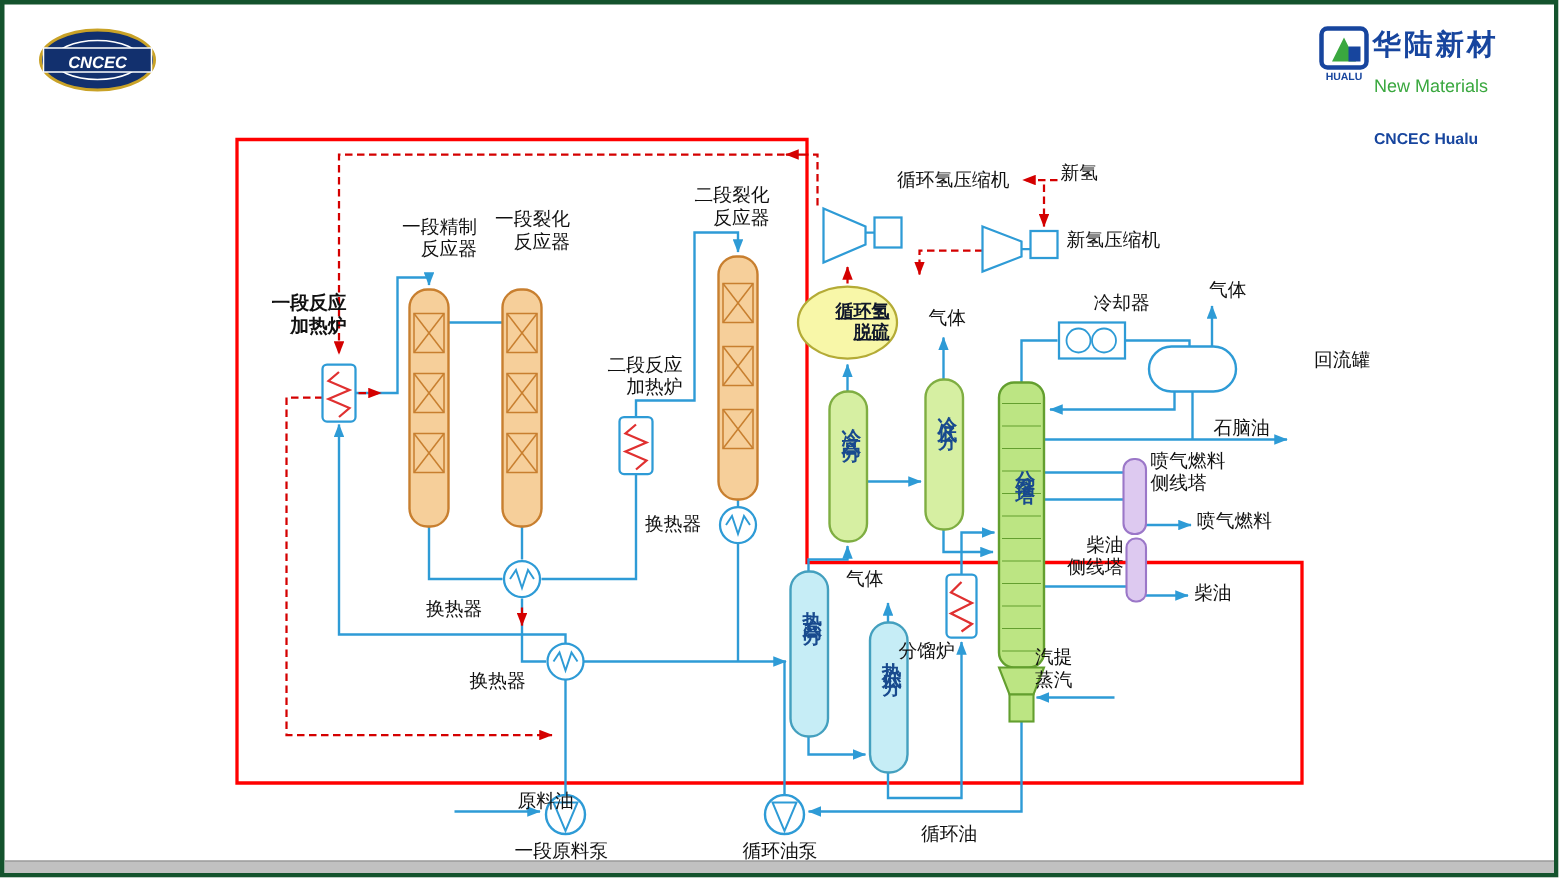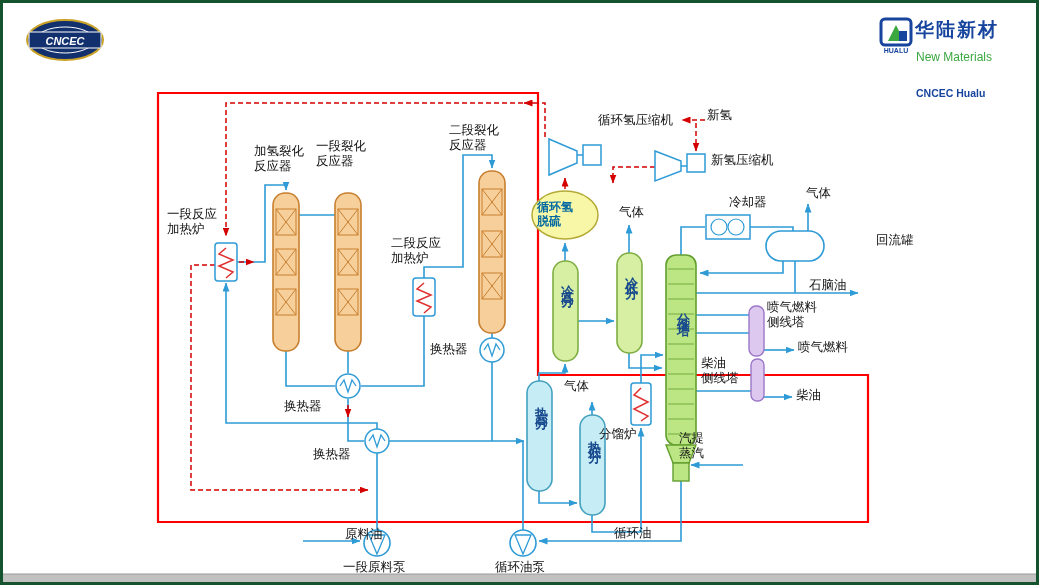--- a/index.html
+++ b/index.html
@@ -1,23 +1,23 @@
 <!DOCTYPE html>
 <html><head>
 <meta charset="utf-8">
 <style>
   html,body{margin:0;padding:0;background:#e9e9e9;}
   #slide{position:relative;width:1039px;height:585px;background:#ffffff;overflow:hidden;
          font-family:"Liberation Sans","DejaVu Sans",sans-serif;border:3px solid #14532d;box-sizing:border-box;}
   #diagram-svg{position:absolute;left:0;top:0;}
   .lbl{position:absolute;font-size:12.5px;line-height:15px;color:#111;white-space:nowrap;}
-  .lbl.center{text-align:left;white-space:normal;}
+  .lbl.center{text-align:right;white-space:normal;}
   .vlbl{position:absolute;writing-mode:vertical-lr;text-orientation:upright;
         font-size:13px;font-weight:bold;color:#184a8e;letter-spacing:5px;}
-  .redtxt{color:#0369a1;font-weight:bold;}
+  .redtxt{color:#0f172a;font-weight:bold;text-decoration:underline;}
   .brand-left{position:absolute;left:106px;top:18px;font-family:"Liberation Serif","DejaVu Serif",serif;
         font-size:28px;font-weight:bold;color:#c8281e;letter-spacing:5px;}
   .title{position:absolute;left:126px;top:57px;font-size:17px;font-weight:600;color:#000;}
   .rname{position:absolute;left:912px;top:14px;font-size:19px;font-weight:bold;color:#17459e;letter-spacing:2px;}
   .rsub1{position:absolute;left:913px;top:36px;font-size:10.5px;font-weight:bold;color:#17459e;margin-top:48px;}
   .rsub2{position:absolute;left:913px;top:47px;font-size:12px;color:#3aa83f;}
 </style>
 </head>
 <body>
 
@@ -231,26 +231,26 @@
   <g>
     <circle cx="520" cy="540" r="13" fill="#ffffff" stroke="#2e9bd6" stroke-width="1.6"></circle>
     <polygon points="512,532 528,532 520,551" fill="none" stroke="#2e9bd6" stroke-width="1.3"></polygon>
   </g>
 </svg>
 
 <div class="rname">华陆新材</div>
 <div class="rsub1">CNCEC Hualu</div>
 <div class="rsub2">New Materials</div>
 
-<div class="lbl center" style="left:164px;top:204px;width:64px;">
+<div class="lbl center" style="left:164px;top:192px;width:64px;font-weight:bold;">
   <div>一段反应</div>
   <div>加热炉</div>
 </div>
 <div class="lbl center" style="left:251px;top:141px;width:64px;">
-  <div>加氢裂化</div>
+  <div>一段精制</div>
   <div>反应器</div>
 </div>
 <div class="lbl center" style="left:313px;top:136px;width:64px;">
   <div>一段裂化</div>
   <div>反应器</div>
 </div>
 <div class="lbl center" style="left:446px;top:120px;width:64px;">
   <div>二段裂化</div>
   <div>反应器</div>
 </div>
@@ -285,21 +285,21 @@
 <div class="lbl" style="left:281px;top:396px;">换热器</div>
 <div class="lbl" style="left:310px;top:444px;">换热器</div>
 <div class="lbl" style="left:596px;top:424px;">分馏炉</div>
 <div class="lbl center" style="left:676px;top:428px;width:36px;">
   <div>汽提</div>
   <div>蒸汽</div>
 </div>
 <div class="lbl" style="left:302px;top:524px;margin-left:40px;">原料油</div>
 <div class="lbl" style="left:340px;top:557px;">一段原料泵</div>
 <div class="lbl" style="left:492px;top:557px;">循环油泵</div>
-<div class="lbl" style="left:611px;top:523px;">循环油</div>
+<div class="lbl" style="left:611px;top:546px;">循环油</div>
 
 <div class="vlbl" style="left:555px;top:272px;">冷高分</div>
 <div class="vlbl" style="left:619px;top:264px;">冷低分</div>
 <div class="vlbl" style="left:671px;top:300px;">分馏塔</div>
 <div class="vlbl" style="left:529px;top:394px;">热高分</div>
 <div class="vlbl" style="left:582px;top:428px;">热低分</div>
 
 </div>
 
 </body></html>

